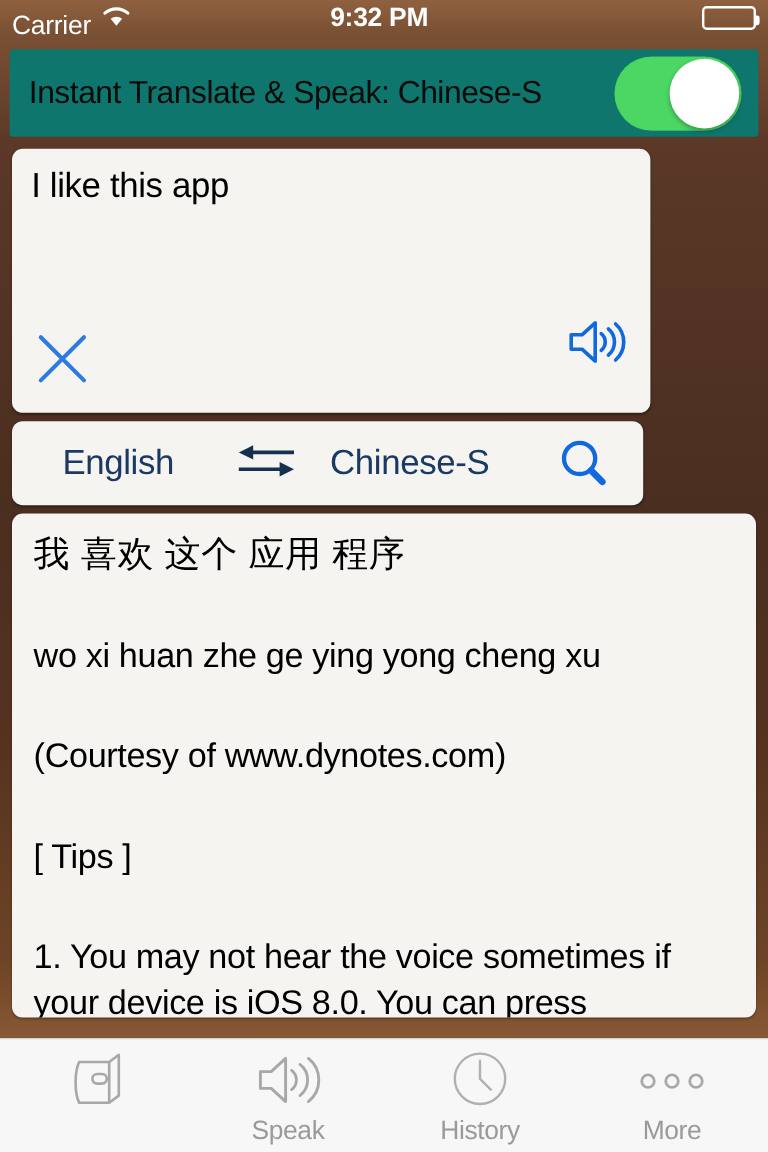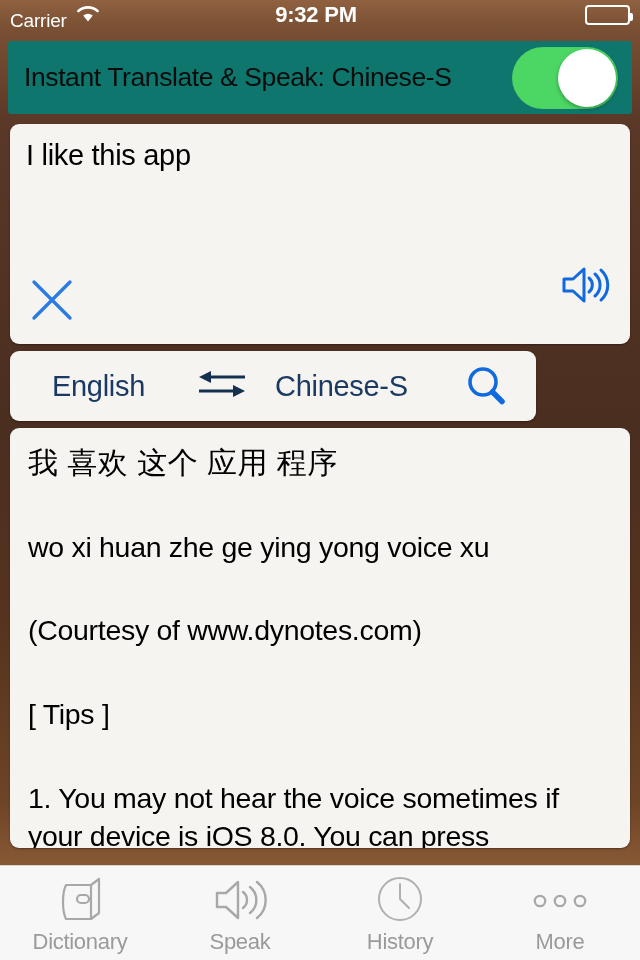--- a/index.html
+++ b/index.html
@@ -31,21 +31,21 @@
     padding: 0 10px;
     color: #ffffff;
     font-size: 22px;
     position: relative;
   }
   .status-left {
     display: flex;
     align-items: center;
     gap: 8px;
   }
-  .carrier-label { font-size: 19px; letter-spacing: -0.2px; margin-top: 12px; }
+  .carrier-label { font-size: 22px; letter-spacing: -0.2px; margin-top: 12px; }
   .wifi-icon { display: block; margin-top: 2px; }
   .status-time {
     position: absolute;
     left: 0; right: 8px;
     text-align: center;
     font-size: 22px;
     font-weight: bold;
     letter-spacing: -0.2px;
     pointer-events: none;
   }
@@ -108,21 +108,21 @@
     width: 58px; height: 58px;
     border-radius: 50%;
     background: #ffffff;
     box-shadow: 0 2px 4px rgba(0,0,0,0.3);
   }
 
   
   .input-panel {
     position: absolute;
     left: 10px; top: 124px;
-    width: 620px; height: 220px;
+    width: 532px; height: 220px;
     padding: 14px 16px;
   }
   .input-text {
     font-size: 29px;
     color: #000;
     letter-spacing: -0.3px;
     line-height: 1.2;
     max-width: 520px;
   }
   .speaker-btn {
@@ -269,37 +269,36 @@
   <div class="search-icon-wrap">
     <svg width="44" height="44" viewBox="0 0 44 44">
       <circle cx="19" cy="18" r="13" fill="none" stroke="#1169E0" stroke-width="3.6"></circle>
       <path d="M28.5 28 L38 37.5" stroke="#1169E0" stroke-width="5.5" stroke-linecap="round"></path>
     </svg>
   </div>
 </div>
 
 <div class="panel result-panel">
   <div class="result-line cjk">我 喜欢 这个 应用 程序</div>
-  <div class="result-line">wo xi huan zhe ge ying yong voice xu</div>
+  <div class="result-line">wo xi huan zhe ge ying yong cheng xu</div>
   <div class="result-line">(Courtesy of www.dynotes.com)</div>
   <div class="result-line">[ Tips ]</div>
   <div class="result-line tips-body">1. You may not hear the voice sometimes if your device is iOS 8.0. You can press</div>
 </div>
 
 <div class="tabbar">
 
   <div class="tab">
     <div class="tab-icon">
       <svg width="54" height="54" viewBox="0 0 54 54">
         <path d="M13 12 L38 12 L46 6 L46 40 L38 46 L13 46 C13 46 10 40 10 29 C10 18 13 12 13 12 Z" fill="none" stroke="#a8a8a8" stroke-width="2.2" stroke-linejoin="round"></path>
         <path d="M38 12 L38 46" fill="none" stroke="#a8a8a8" stroke-width="2.2"></path>
         <rect x="24" y="22" width="12" height="8" rx="4" fill="none" stroke="#a8a8a8" stroke-width="2.2"></rect>
       </svg>
     </div>
-    <div class="tab-label">Dictionary</div>
   </div>
 
 
   <div class="tab">
     <div class="tab-icon">
       <svg width="58" height="50" viewBox="0 0 58 50">
         <path d="M6 18 H15 L27 7 V43 L15 32 H6 Z" fill="none" stroke="#a8a8a8" stroke-width="2.4" stroke-linejoin="round"></path>
         <path d="M32 17 A10 10 0 0 1 32 33" fill="none" stroke="#a8a8a8" stroke-width="2.4" stroke-linecap="round"></path>
         <path d="M39 12 A16.5 16.5 0 0 1 39 38" fill="none" stroke="#a8a8a8" stroke-width="2.4" stroke-linecap="round"></path>
         <path d="M46 7 A23 23 0 0 1 46 43" fill="none" stroke="#a8a8a8" stroke-width="2.4" stroke-linecap="round"></path>

